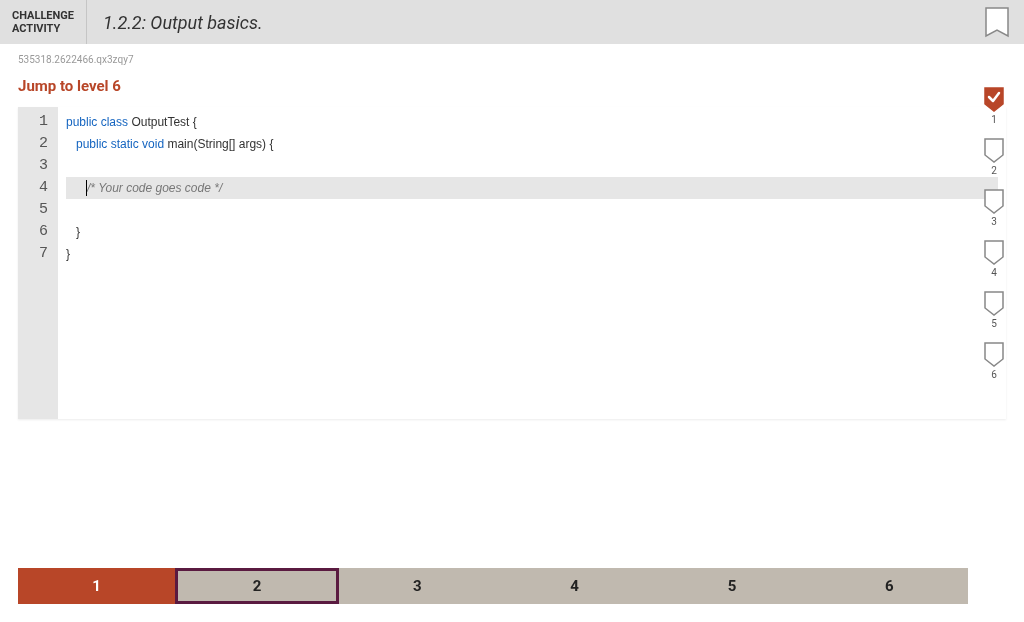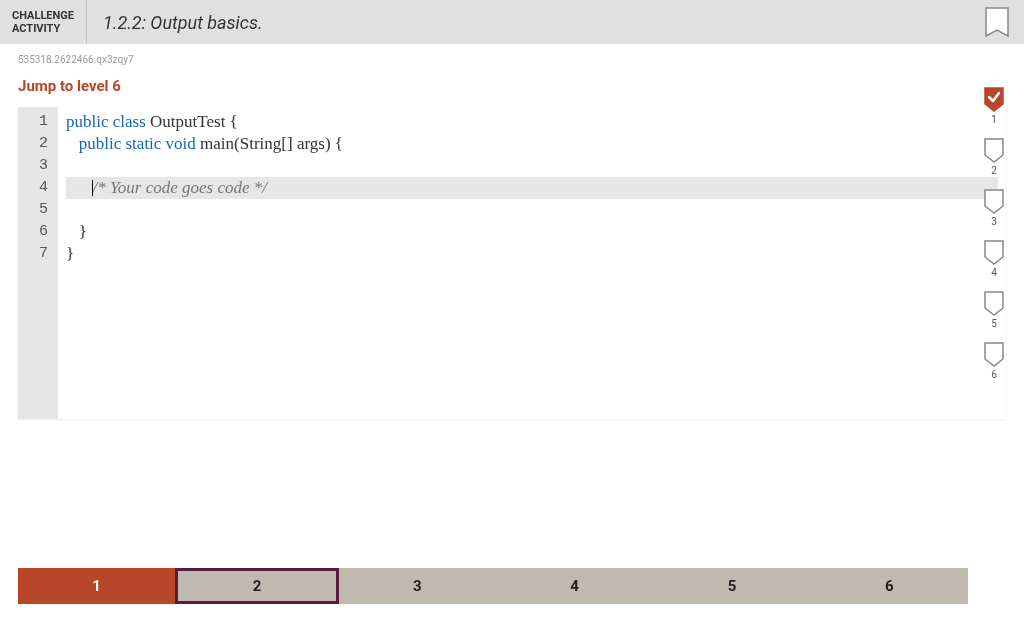--- a/index.html
+++ b/index.html
@@ -93,22 +93,22 @@
       text-align: right;
       padding: 4px 10px 4px 0;
       font-family: 'Courier New', monospace;
       font-size: 15px;
       color: #555;
       line-height: 22px;
     }
     .code-lines {
       flex: 1;
       padding: 4px 8px;
-      font-family: Liberation Serif, serif;
-      font-size: 17px;
+      font-family: Liberation Sans, sans-serif;
+      font-size: 12px;
       line-height: 22px;
       position: relative;
       color: #222;
     }
     .code-line {
       height: 22px;
       white-space: pre;
     }
     .code-line.highlighted {
       background: #e6e6e6;

